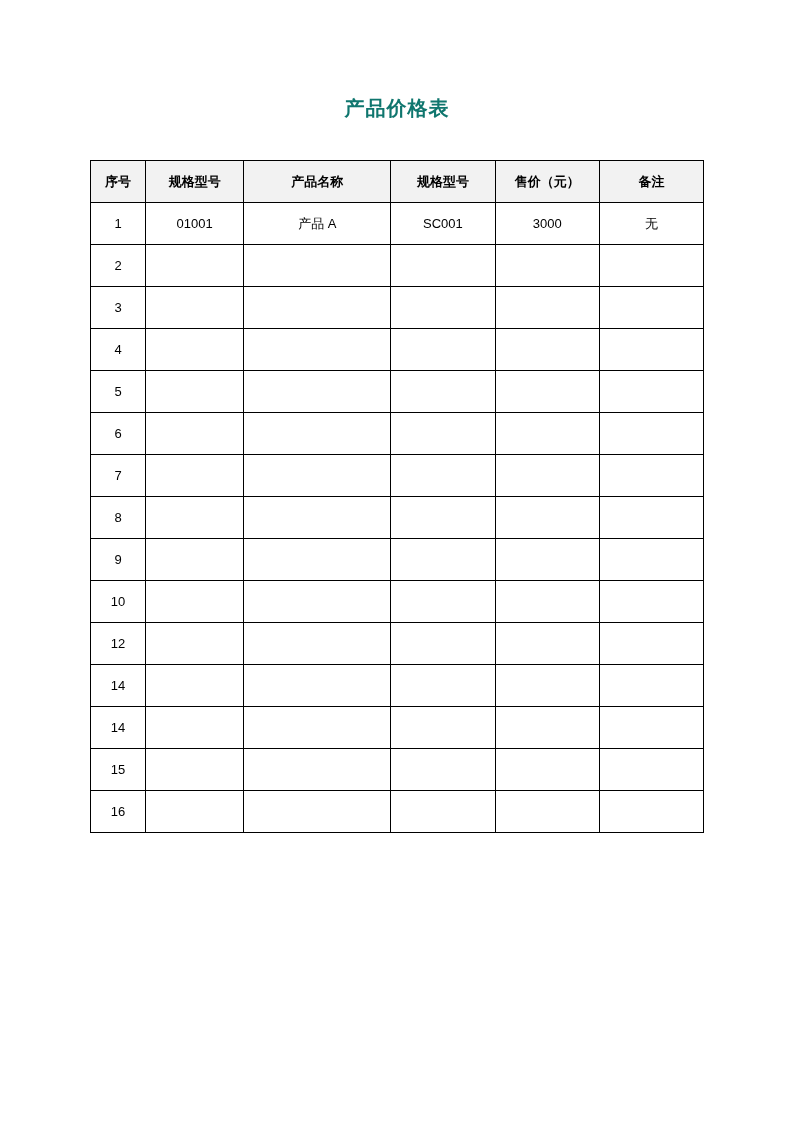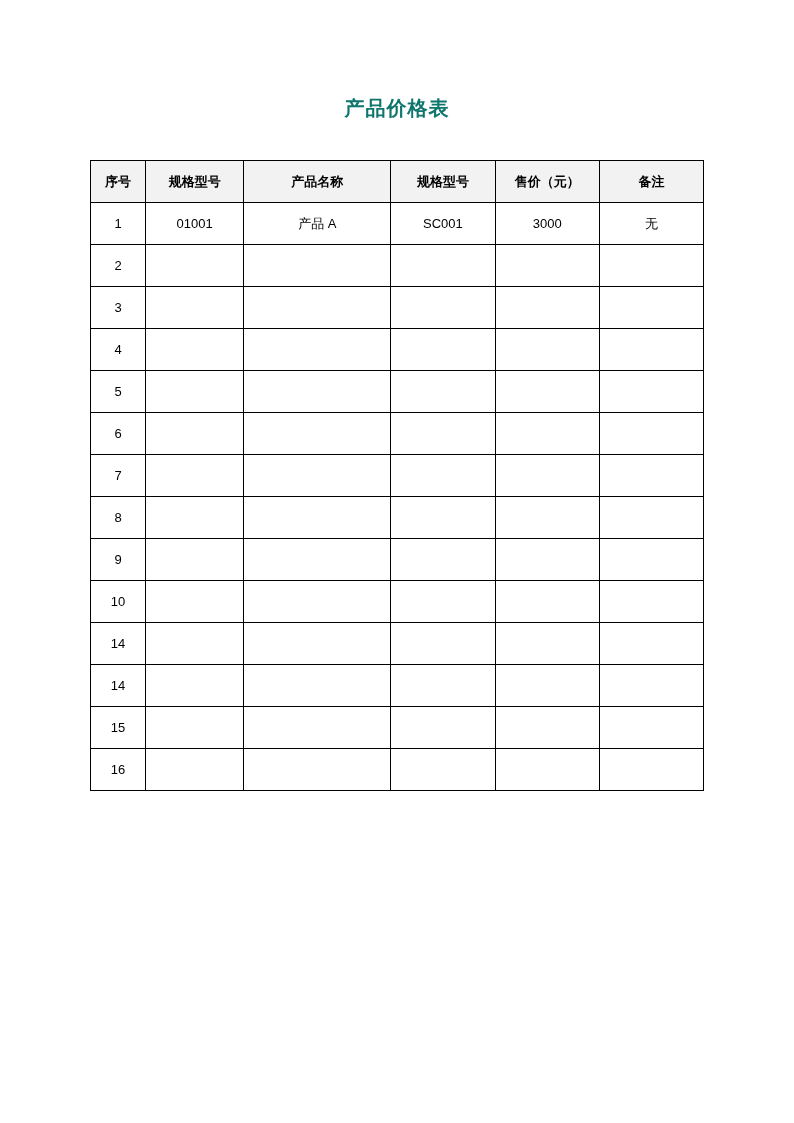--- a/index.html
+++ b/index.html
@@ -148,20 +148,28 @@
       </tr>
       <tr>
         <td>10</td>
         <td></td>
         <td></td>
         <td></td>
         <td></td>
         <td></td>
       </tr>
       <tr>
+        <td>12</td>
+        <td></td>
+        <td></td>
+        <td></td>
+        <td></td>
+        <td></td>
+      </tr>
+      <tr>
         <td>14</td>
         <td></td>
         <td></td>
         <td></td>
         <td></td>
         <td></td>
       </tr>
       <tr>
         <td>14</td>
         <td></td>

